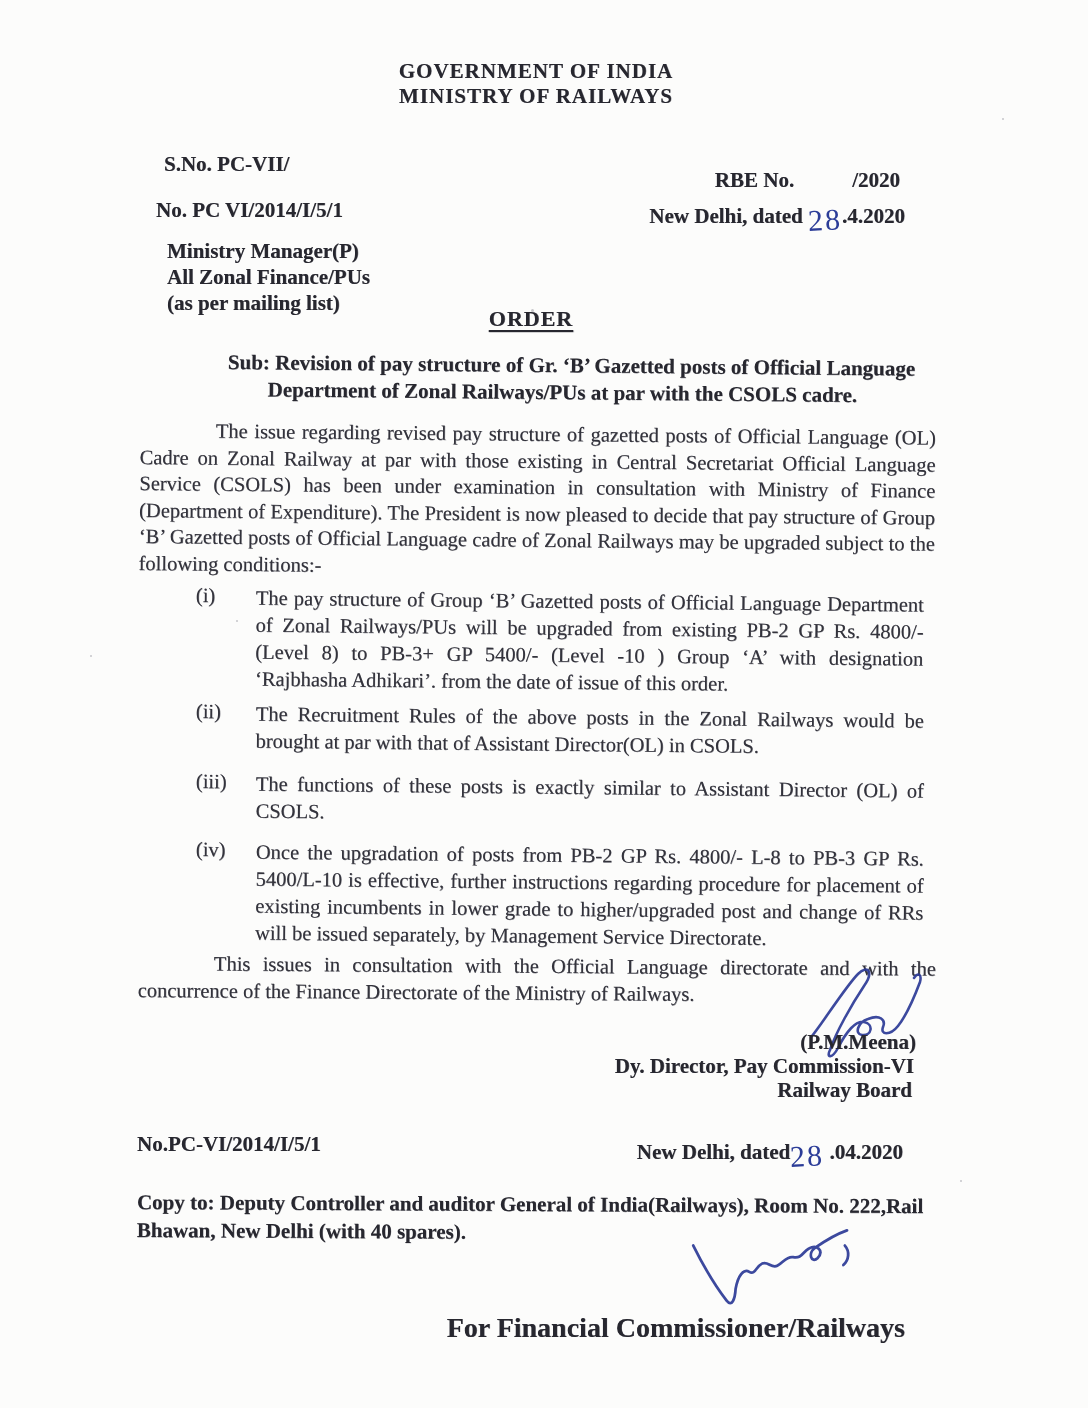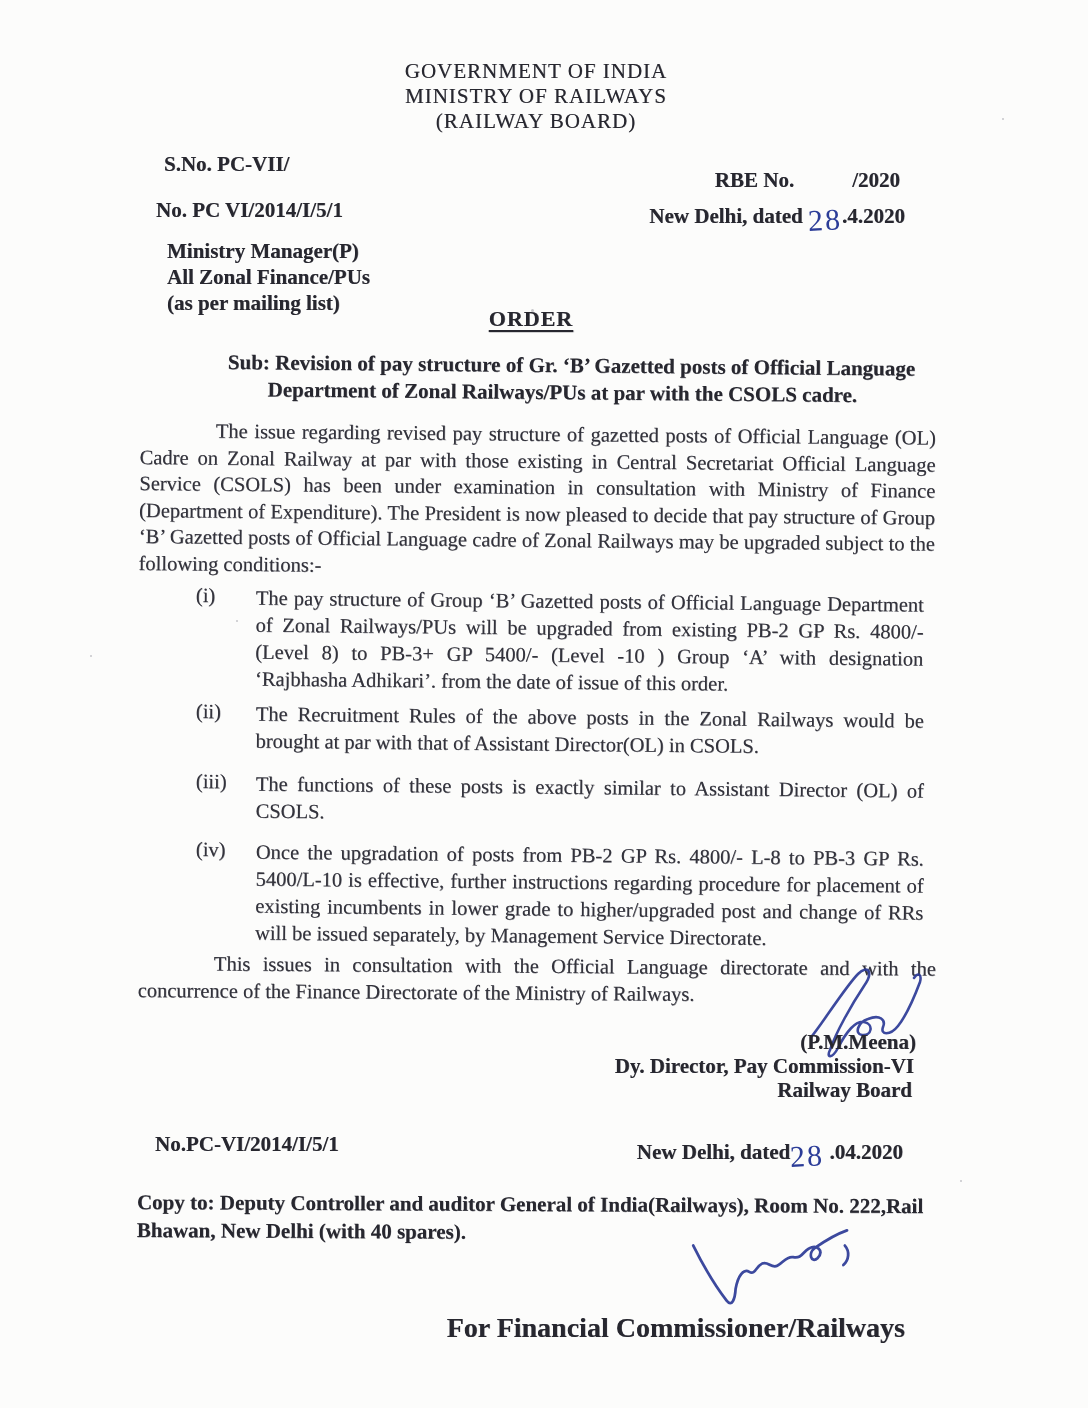--- a/index.html
+++ b/index.html
@@ -11,21 +11,21 @@
     font-family: "Liberation Serif", serif;
     color: #33333c;
   }
   .abs { position: absolute; }
   .printed { text-shadow: 0.4px 0.4px 0.6px rgba(55,55,65,0.55); }
   .bold { font-weight: bold; color: #27272f; }
 
   .letterhead {
     left: 0; right: 16px; top: 59px;
     text-align: center;
-    font-weight: normal; color: #27272f;
+    font-weight: bold; color: #27272f;
     font-size: 21px; line-height: 25px;
     letter-spacing: 1px;
   }
   .serial-no   { left: 164px; top: 152px; font-size: 21px; }
   .rbe-line    { right: 188px; top: 168px; font-size: 21px; }
   .rbe-line .gap { display: inline-block; width: 58px; }
   .file-no     { left: 156px; top: 198px; font-size: 21px; }
   .date-line-1 { right: 183px; top: 204px; font-size: 21px; }
   .addressee   { left: 167px; top: 238px; font-size: 21px; line-height: 26px; }
 
@@ -81,21 +81,21 @@
     font-size: 20.5px; line-height: 27px;
     text-align: justify; text-indent: 76px;
     transform: rotate(0.4deg); transform-origin: left top;
   }
 
   .sig-scribble-1 { left: 804px; top: 962px; width: 124px; height: 100px; }
   .sig-name  { right: 172px; top: 1030px; font-size: 21px; }
   .sig-desig { right: 174px; top: 1054px; font-size: 21px; }
   .sig-org   { right: 176px; top: 1078px; font-size: 21px; text-align: right; }
 
-  .footer-file { left: 137px; top: 1132px; font-size: 21px; margin-left: 18px; }
+  .footer-file { left: 137px; top: 1132px; font-size: 21px; }
   .footer-date { right: 185px; top: 1140px; font-size: 21px; }
 
   .copy-to {
     left: 137px; top: 1188px; width: 826px;
     font-size: 21px; font-weight: bold; color: #27272f;
     line-height: 28px;
     transform: rotate(0.3deg); transform-origin: left top;
   }
 
   .sig-scribble-2 { left: 690px; top: 1228px; width: 170px; height: 74px; transform: rotate(-8deg); }
@@ -107,21 +107,20 @@
     width: 3px; height: 3px;
   }
   svg.sig path { fill: none; stroke: #2b3a96; stroke-width: 2.6; stroke-linecap: round; opacity: 0.92; }
 </style>
 </head>
 <body>
 
 <div class="abs letterhead printed">
   <div>GOVERNMENT OF INDIA</div>
   <div>MINISTRY OF RAILWAYS</div>
-  <div>(RAILWAY BOARD)</div>
 </div>
 
 <div class="abs serial-no bold printed">S.No. PC-VII/</div>
 <div class="abs rbe-line bold printed">
   <span>RBE No.</span><span class="gap"></span><span>/2020</span>
 </div>
 
 <div class="abs file-no bold printed">No. PC VI/2014/I/5/1</div>
 <div class="abs date-line-1 bold printed">
   <span>New Delhi, dated </span><span class="ink ink-num">28</span><span>.4.2020</span>

